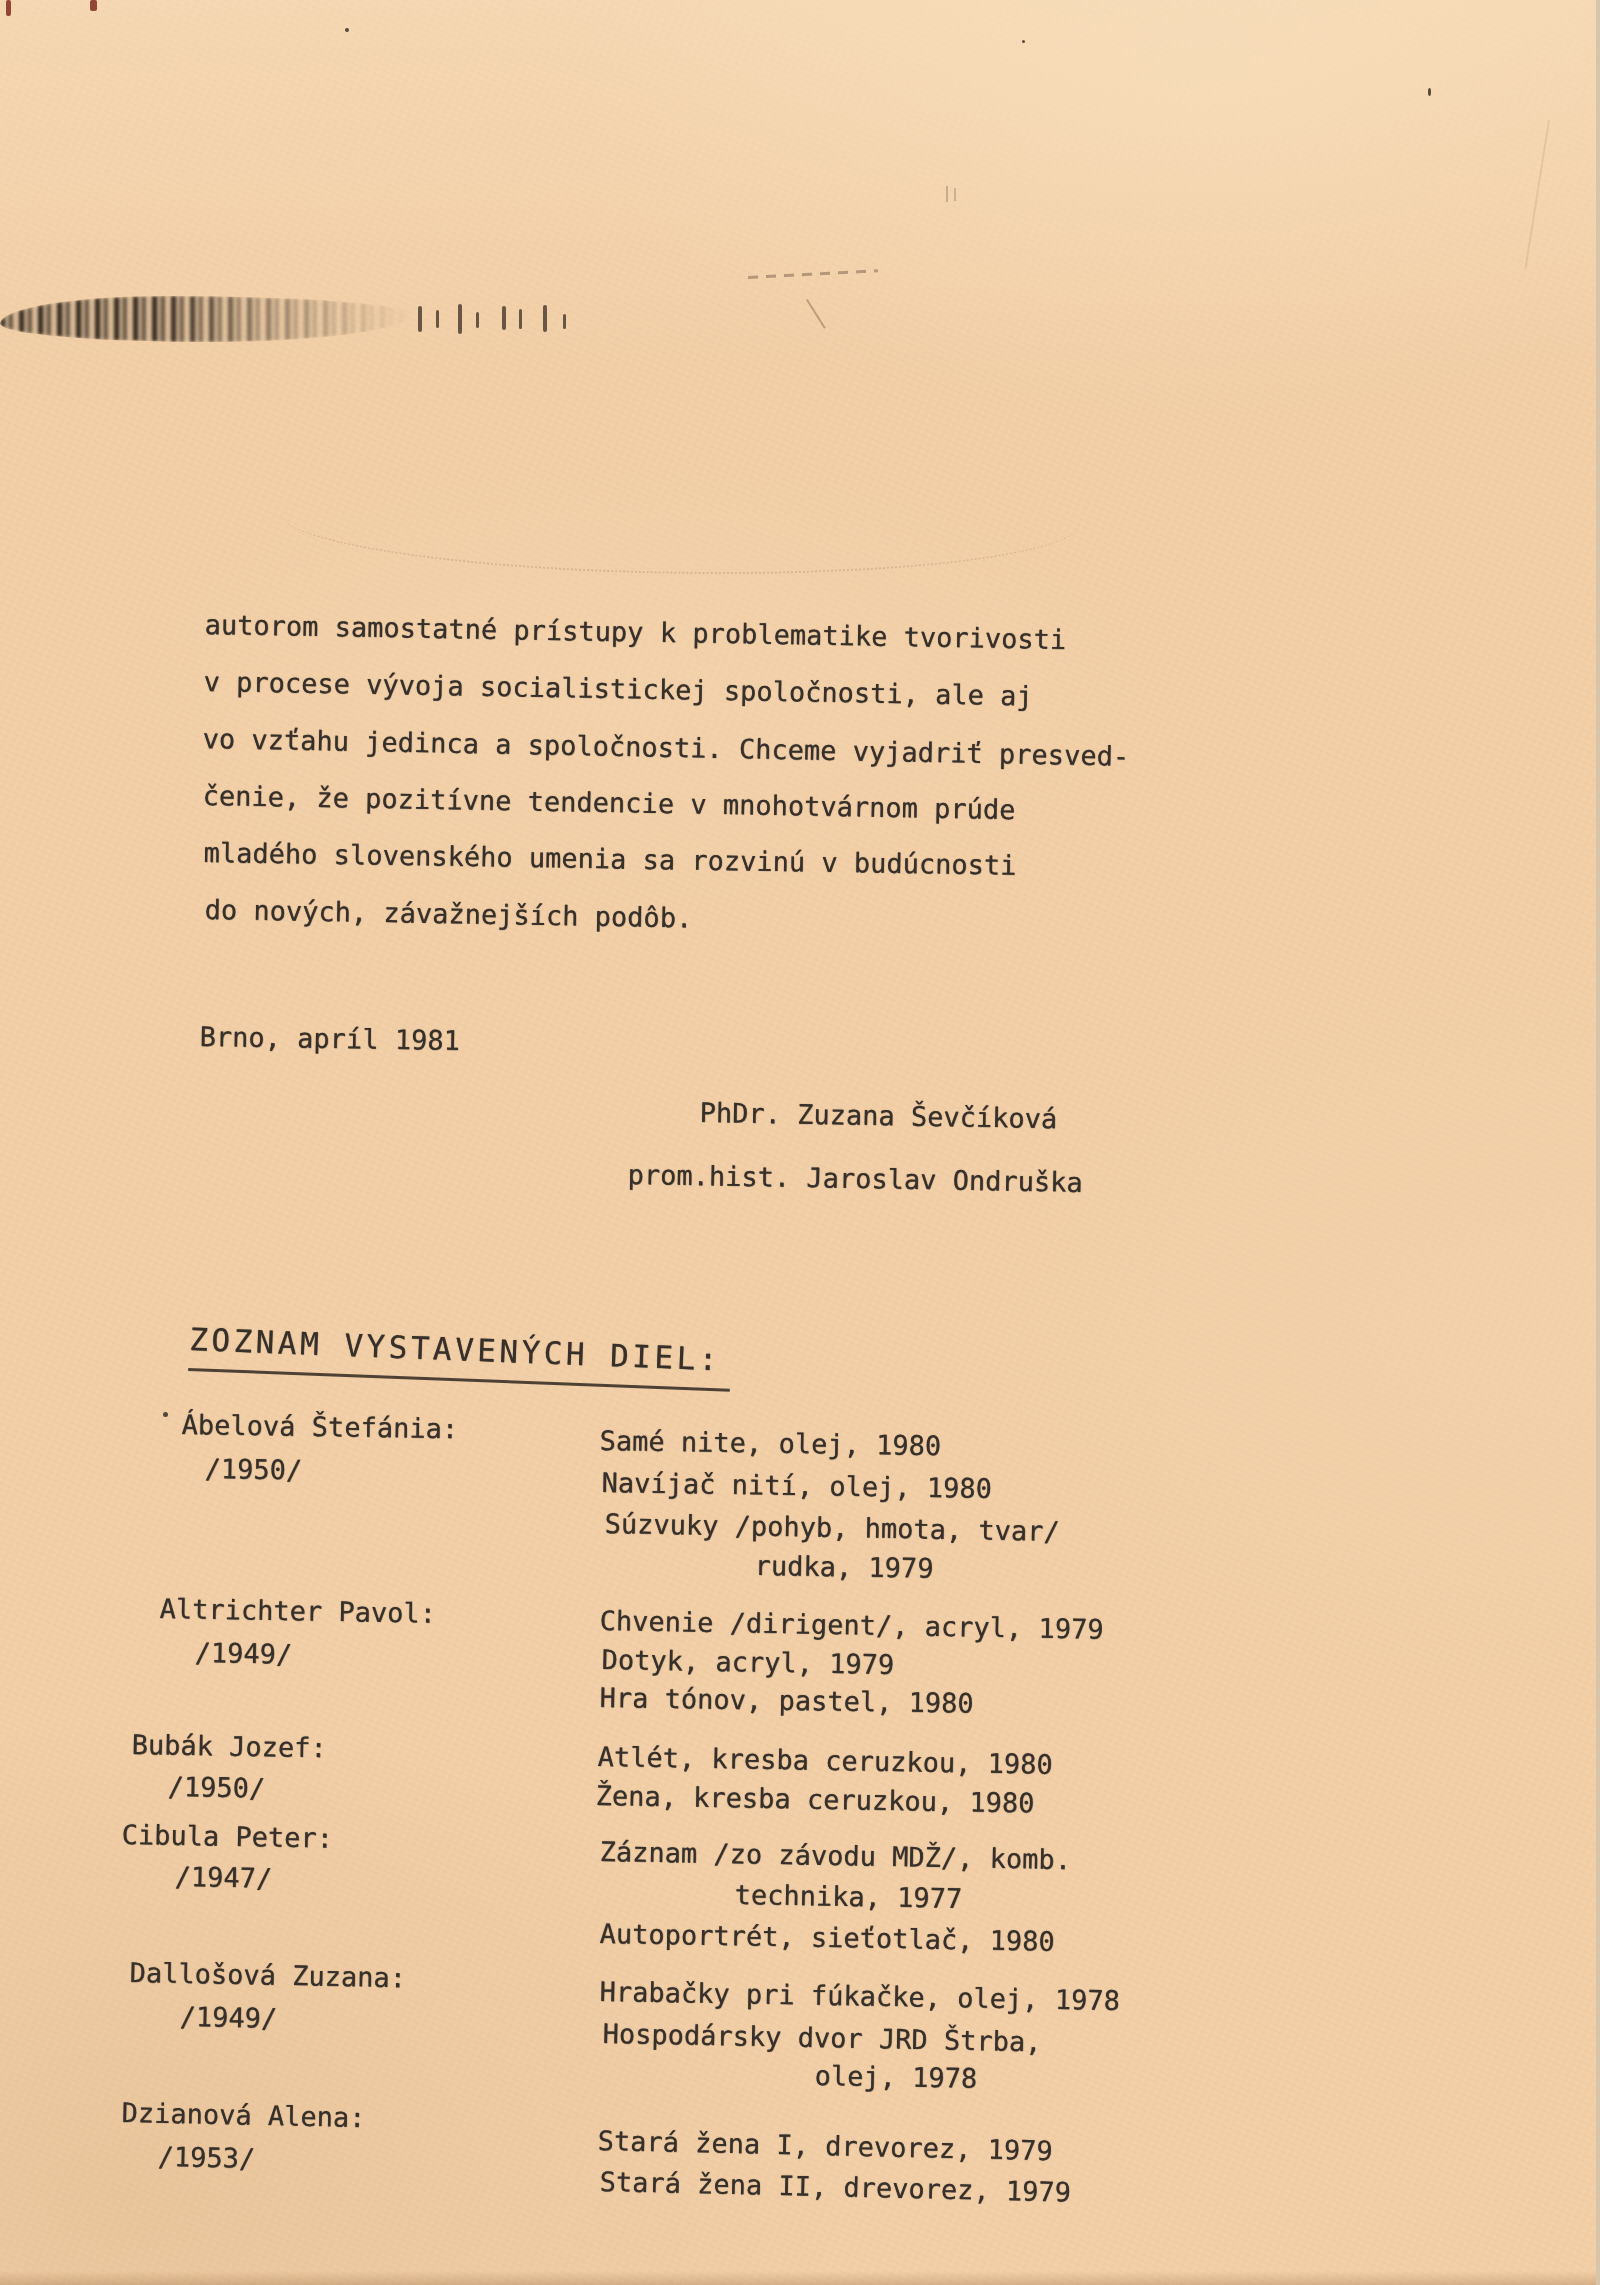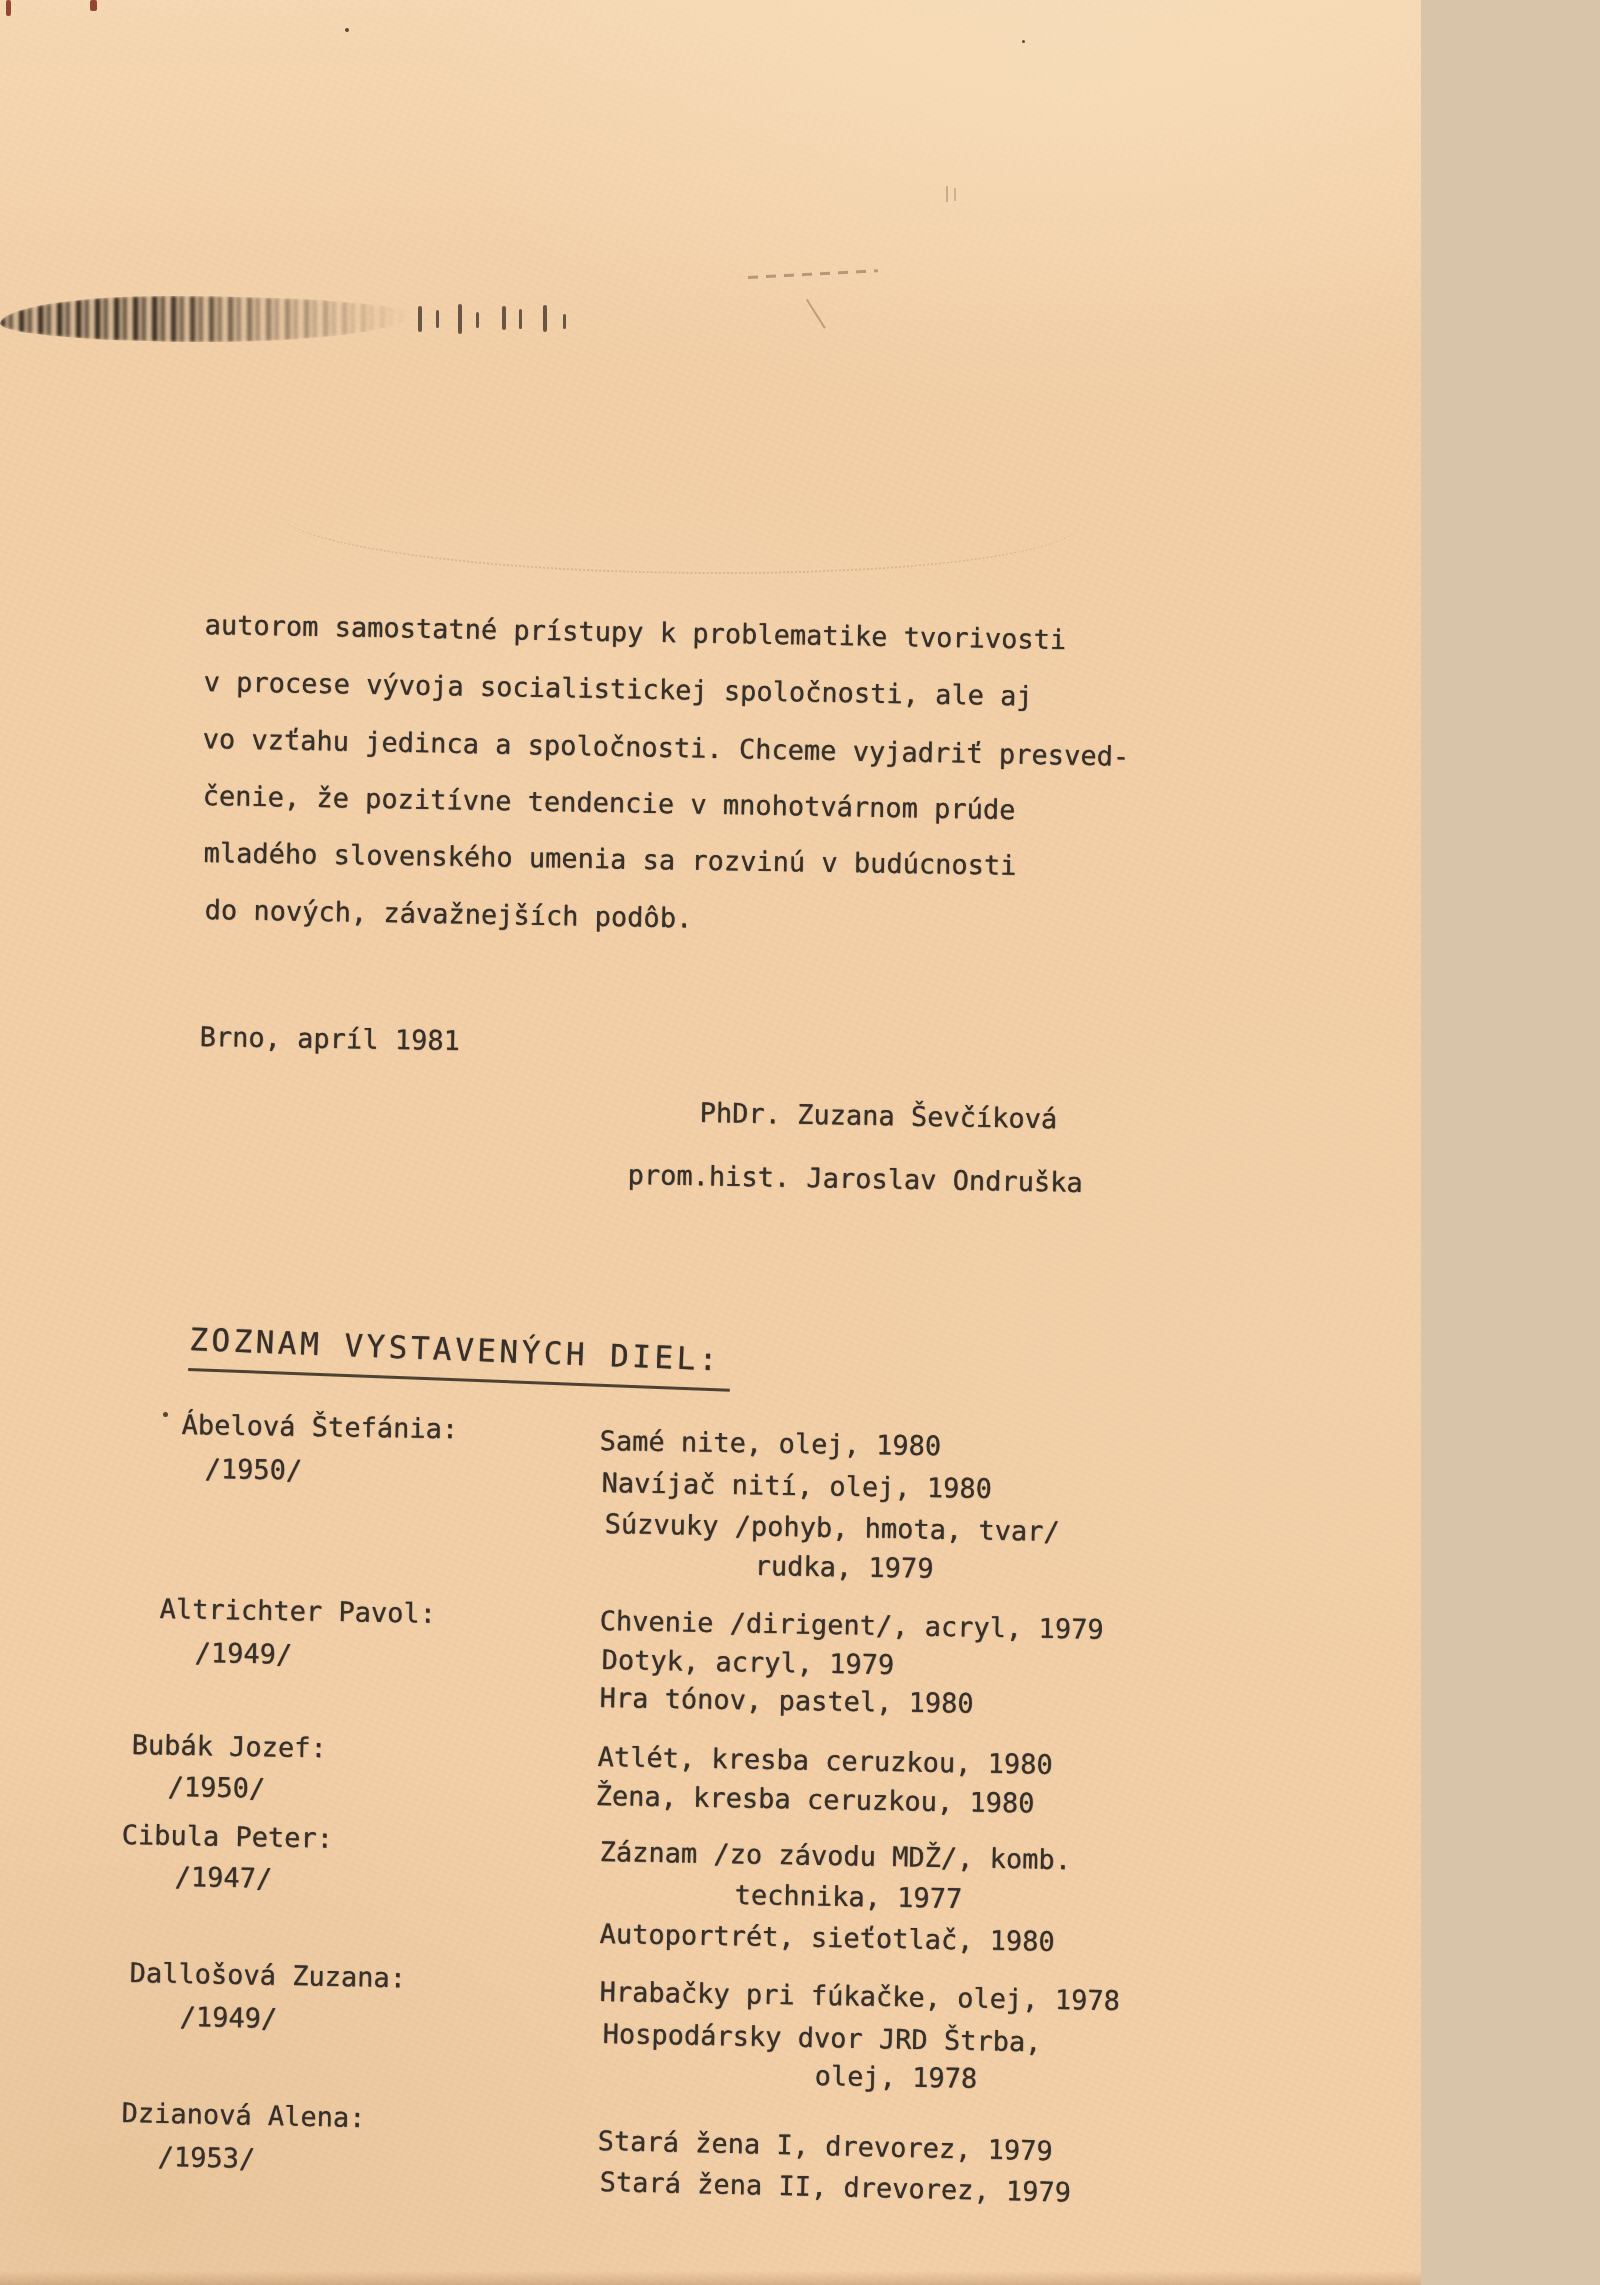--- a/index.html
+++ b/index.html
@@ -1,18 +1,18 @@
 <!DOCTYPE html>
 <html><head>
 <meta charset="utf-8">
 <style>
   html,body{margin:0;padding:0;background:#d8c4a8;}
   .page{
     position:relative;
-    width:1421px;height:2285px;
+    width:1596px;height:2285px;
     overflow:hidden;
     background-color:#f1cea6;
     background-image:
       linear-gradient(180deg, rgba(255,238,210,.28) 0%, rgba(255,238,210,0) 16%),
       radial-gradient(900px 500px at 75% 3%, rgba(248,222,186,.5), transparent 70%),
       radial-gradient(1200px 800px at 8% 96%, rgba(200,160,115,.20), transparent 60%),
       radial-gradient(800px 520px at 96% 58%, rgba(243,214,176,.35), transparent 70%),
       radial-gradient(700px 300px at 40% 30%, rgba(246,218,182,.30), transparent 75%),
       repeating-linear-gradient(24deg, rgba(180,140,100,.035) 0 2px, transparent 2px 6px),
       repeating-linear-gradient(113deg, rgba(255,240,215,.05) 0 3px, transparent 3px 8px);

